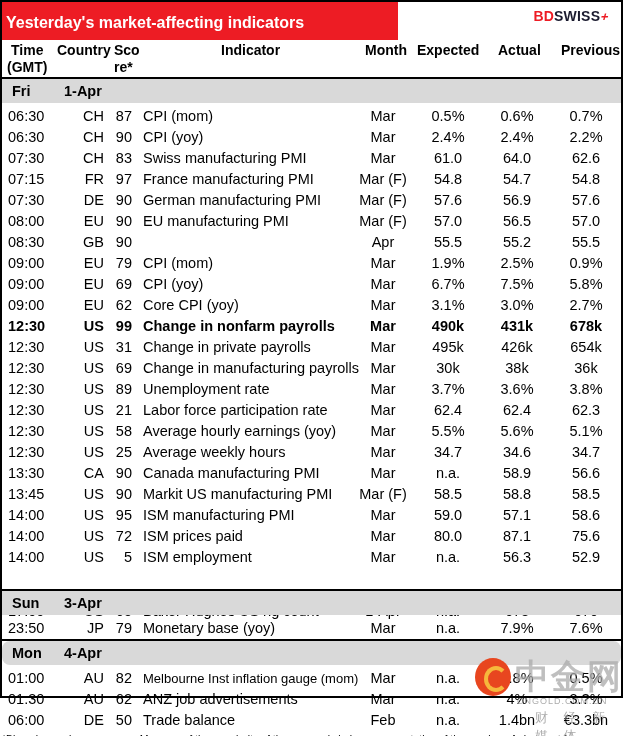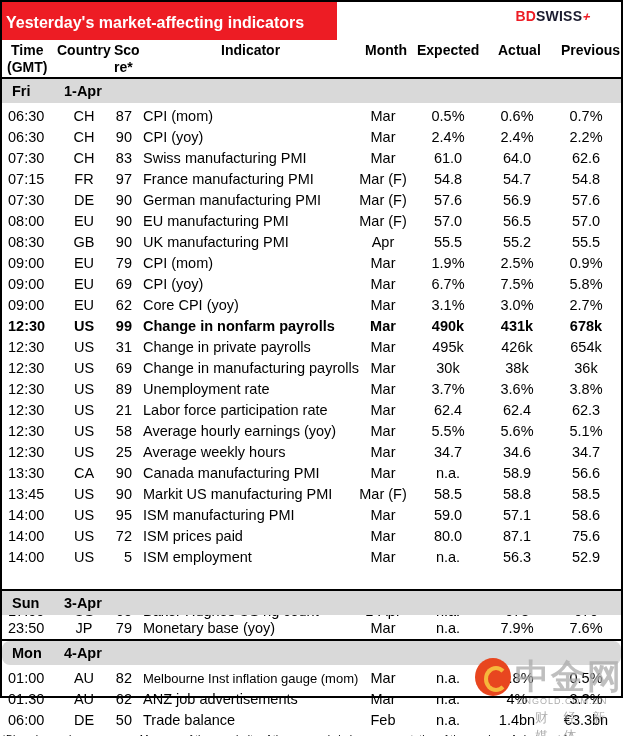--- a/index.html
+++ b/index.html
@@ -6,27 +6,27 @@
     body {
       width: 623px; height: 736px; background: #ffffff;
       font-family: "Liberation Sans", sans-serif; color: #000;
       position: relative; overflow: hidden;
     }
     .title-bar {
       position: absolute; left: 0; top: 0; width: 623px; height: 40px;
       border: 2px solid #000; border-bottom: none; display: flex;
     }
     .title-red {
-      width: 335px; height: 38px; background: #ed1c24;
+      width: 396px; height: 38px; background: #ed1c24;
       color: #fff; font-weight: bold; font-size: 16px;
       padding-left: 4px; display: flex; align-items: center; padding-top: 4px;
     }
     .logo {
       flex: 1; display: flex; align-items: center; justify-content: flex-end;
-      padding-right: 30px; padding-bottom: 10px;
+      padding-right: 12px; padding-bottom: 10px;
       font-weight: bold; font-size: 14px; letter-spacing: 0.2px;
     }
     .logo .bd { color: #ed1c24; }
     .logo .sw { color: #1a1a2e; }
     .logo .mark { color: #ed1c24; font-size: 13px; margin-left: 1px; transform: skewX(-15deg); display: inline-block; }
 
     .table-wrap {
       position: absolute; left: 0; top: 40px; width: 623px; height: 658px;
       border: 2px solid #000; border-top: none;
     }
@@ -40,21 +40,21 @@
     .row span { position: absolute; white-space: nowrap; }
     .row.bold { font-weight: bold; }
     .day {
       position: absolute; left: 0; width: 619px; height: 24px;
       background: #d9d9d9; font-weight: bold; font-size: 14.5px; line-height: 24px;
     }
     .day span { position: absolute; }
     .sep { position: absolute; left: 0; width: 619px; height: 2px; background: #000; }
 
     .c-time { left: 6px; width: 46px; }
-    .c-country { left: 62px; width: 40px; text-align: center; }
+    .c-country { left: 62px; width: 40px; text-align: right; }
     .c-score { left: 108px; width: 22px; text-align: right; }
     .c-ind { left: 141px; }
     .c-month { left: 350px; width: 62px; text-align: center; }
     .c-exp { left: 418px; width: 56px; text-align: center; }
     .c-act { left: 486px; width: 58px; text-align: center; }
     .c-prev { left: 554px; width: 60px; text-align: center; }
 
     .footnote {
       position: absolute; left: 2px; top: 733px; width: 610px;
       font-size: 10.5px; line-height: 13px; color: #000;
@@ -172,21 +172,20 @@
         <span class="c-ind">EU manufacturing PMI</span>
         <span class="c-month">Mar (F)</span>
         <span class="c-exp">57.0</span>
         <span class="c-act">56.5</span>
         <span class="c-prev">57.0</span>
       </div>
       <div class="row" style="top: 192px;">
         <span class="c-time">08:30</span>
         <span class="c-country">GB</span>
         <span class="c-score">90</span>
-        <span class="c-ind">UK manufacturing PMI</span>
         <span class="c-month">Apr</span>
         <span class="c-exp">55.5</span>
         <span class="c-act">55.2</span>
         <span class="c-prev">55.5</span>
       </div>
       <div class="row" style="top: 213px;">
         <span class="c-time">09:00</span>
         <span class="c-country">EU</span>
         <span class="c-score">79</span>
         <span class="c-ind">CPI (mom)</span>

